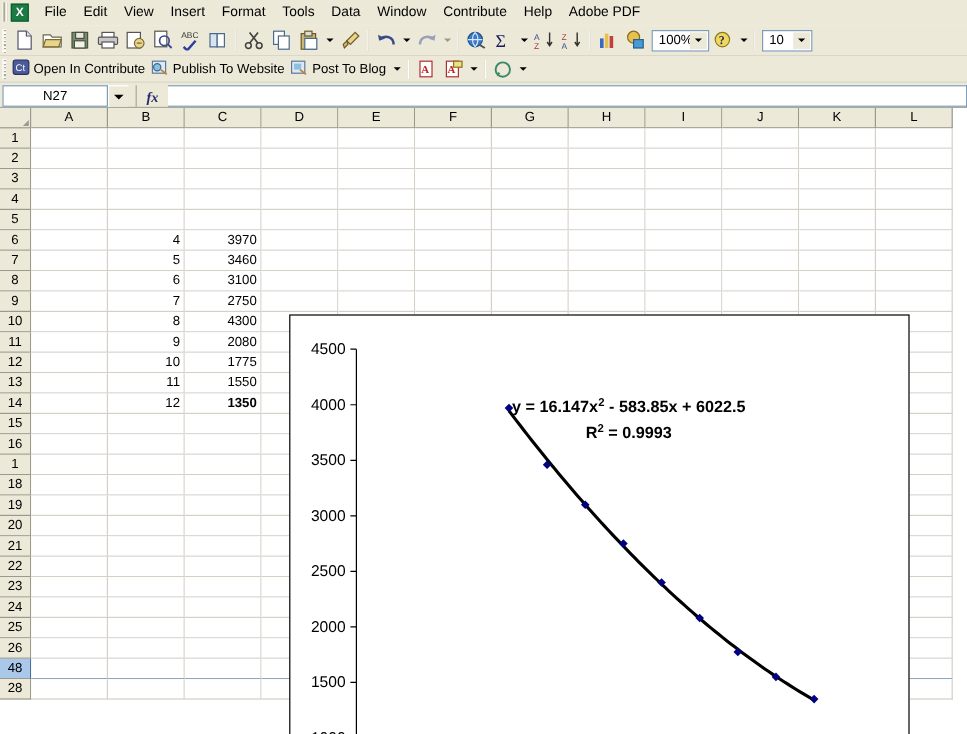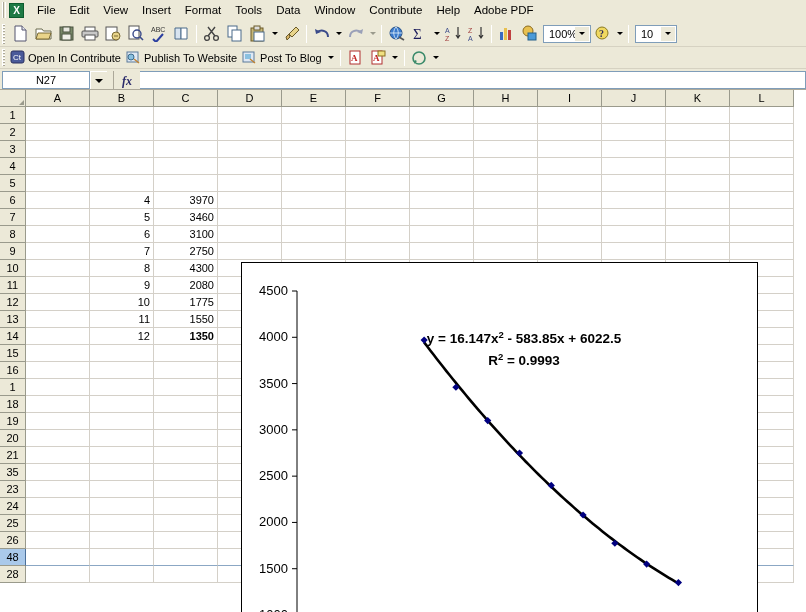--- a/index.html
+++ b/index.html
@@ -468,21 +468,21 @@
           <div class="rowhead">12</div>
           <div class="rowhead">13</div>
           <div class="rowhead">14</div>
           <div class="rowhead">15</div>
           <div class="rowhead">16</div>
           <div class="rowhead">1</div>
           <div class="rowhead">18</div>
           <div class="rowhead">19</div>
           <div class="rowhead">20</div>
           <div class="rowhead">21</div>
-          <div class="rowhead">35</div>
+          <div class="rowhead">22</div>
           <div class="rowhead">23</div>
           <div class="rowhead">24</div>
           <div class="rowhead">25</div>
           <div class="rowhead">26</div>
           <div class="rowhead sel">48</div>
           <div class="rowhead">28</div>
         </div>
       <div class="cells" id="cells">
           <div class="cellrow">
             <div class="cell" style="width: 64px;"></div>

